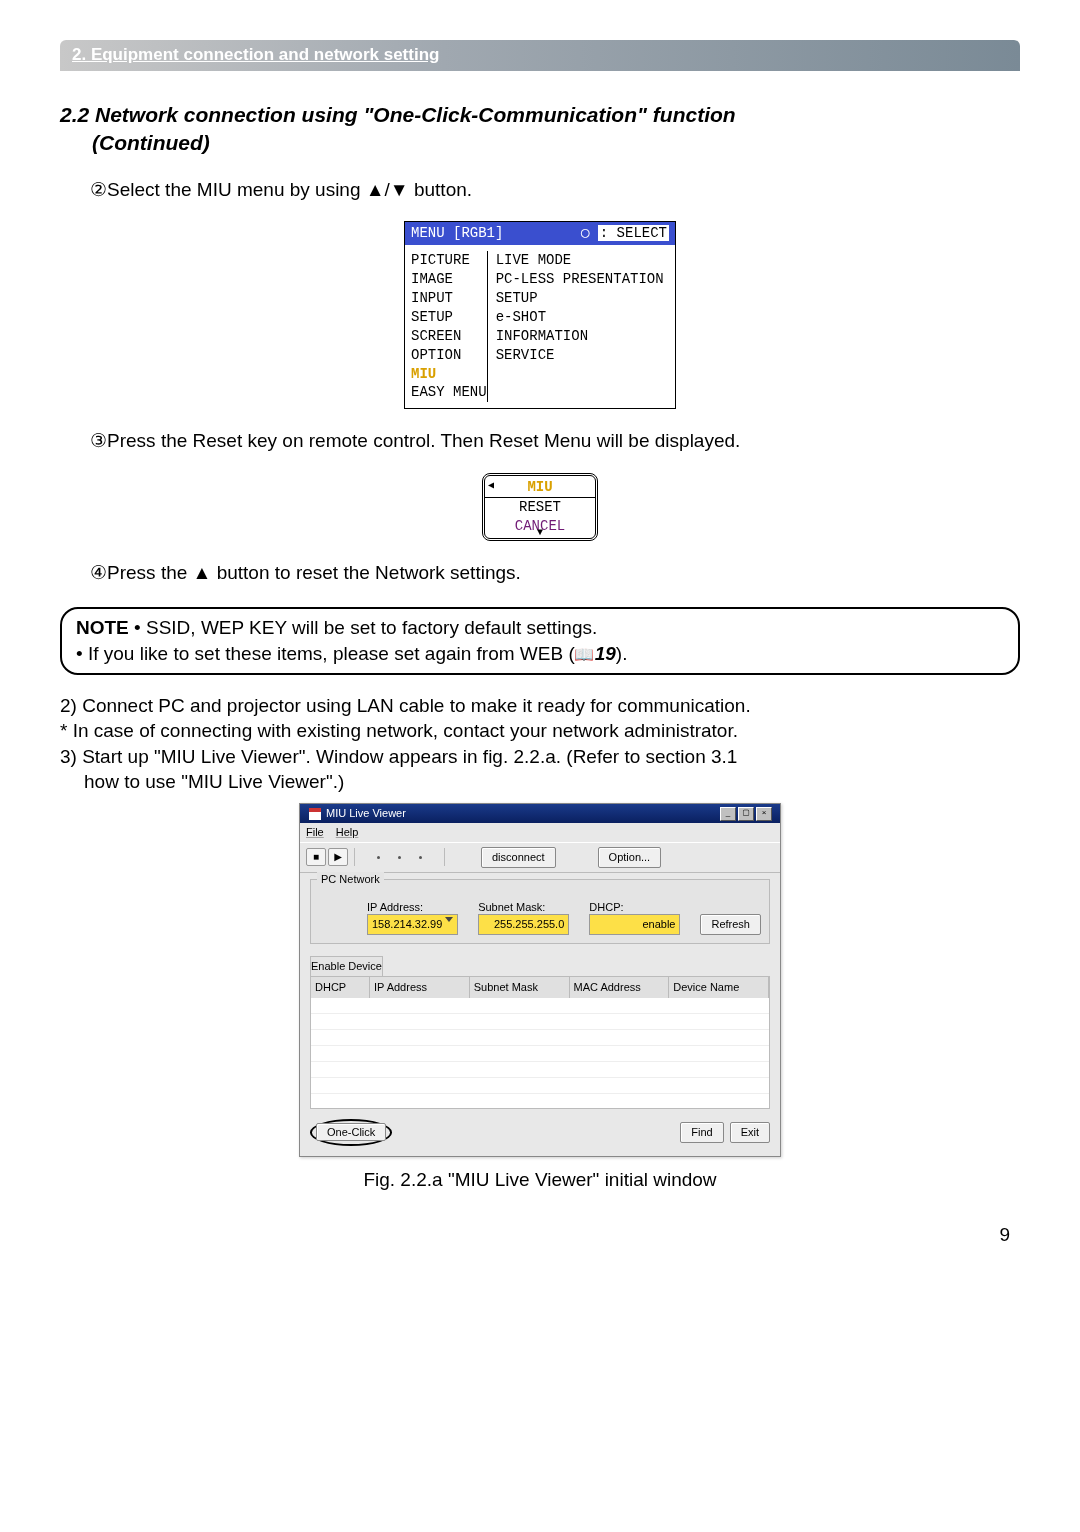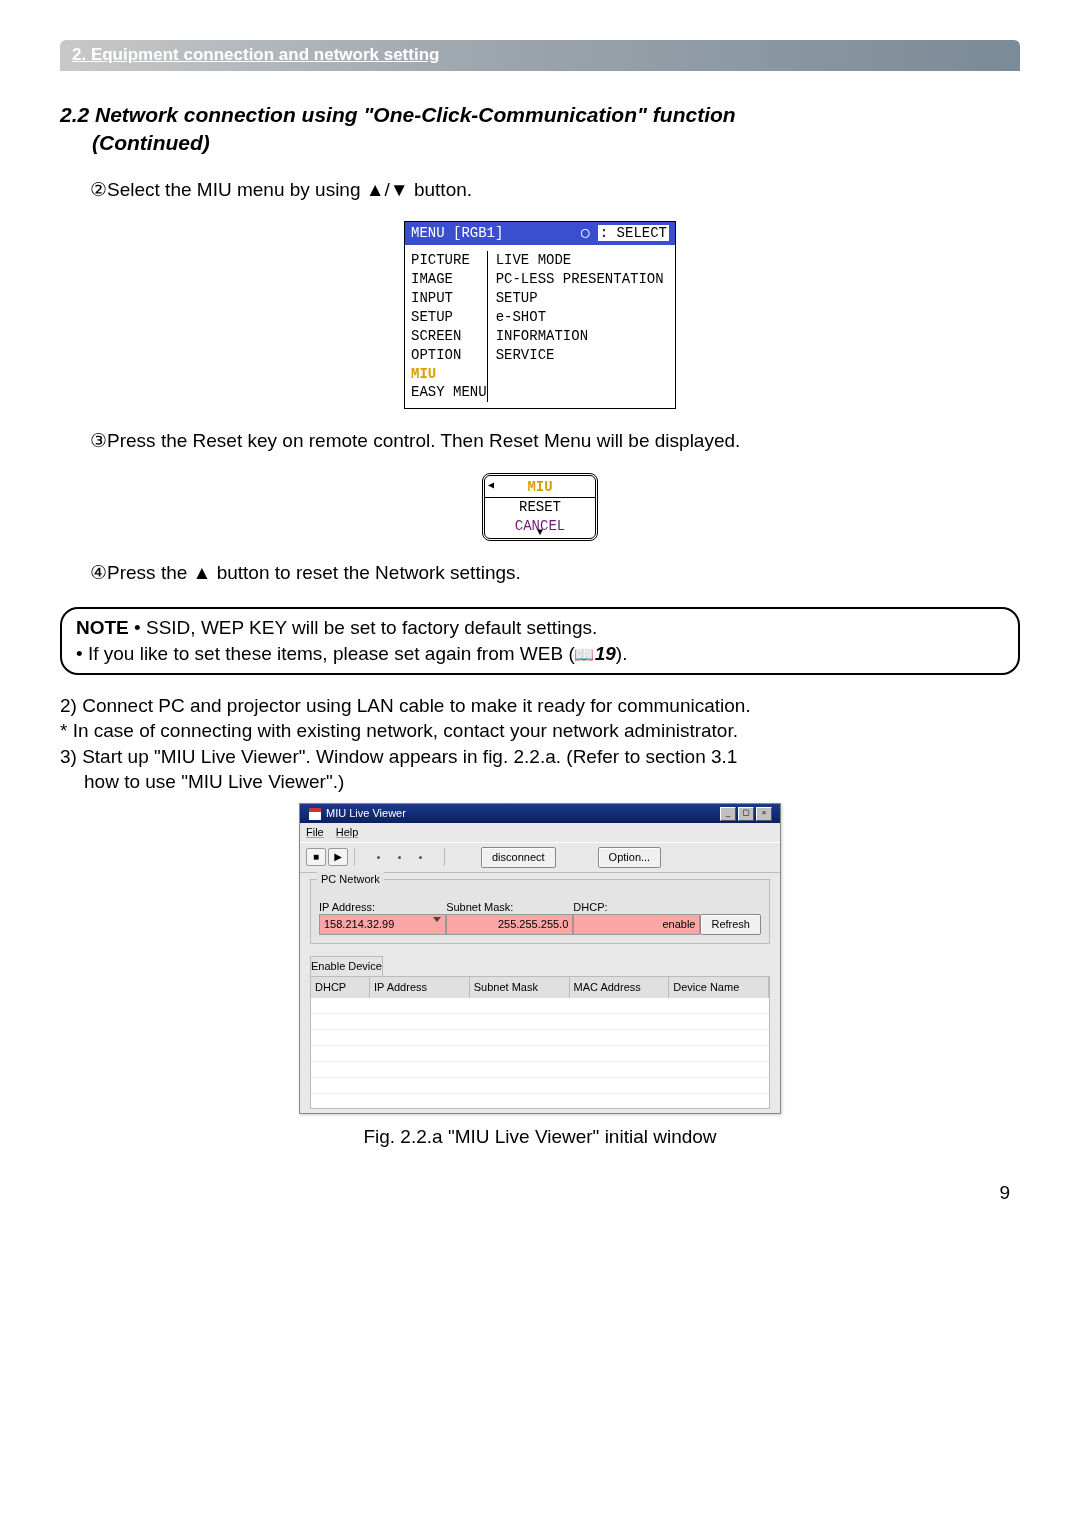--- a/index.html
+++ b/index.html
@@ -128,25 +128,25 @@
     box-shadow: inset 1px 1px 0 #fff;
   }
   .panel {
     margin:6px 10px; border:1px solid #bbb;
     position:relative; padding:20px 8px 8px 8px;
     background:#e4e4e4;
   }
   .panel-title {
     position:absolute; top:-8px; left:6px; background:#e4e4e4; padding:0 4px;
   }
-  .nwrow { display:flex; align-items:center; gap:0;}
+  .nwrow { display:flex; align-items:center; gap:20px;margin-left:48px;}
   .nwrow .col { flex:1;}
   .nwrow label{ display:block; font-size:11px;}
   .nwval {
-    border:1px solid #999; background:#fca5a5; padding:2px 4px;
+    border:1px solid #999; background:#fde047; padding:2px 4px;
     display:flex; justify-content:space-between; align-items:flex-start;
     white-space:nowrap;
   }
   .nwval .dd{ width:0;height:0;border-left:4px solid transparent;border-right:4px solid transparent;border-top:5px solid #444;}
   .tab {
     display:inline-block; border:1px solid #bbb; border-bottom:none;
     padding:2px 0; background:#e4e4e4; font-size:11px;
     margin:6px 10px 0 10px;
   }
   .grid {
@@ -304,17 +304,25 @@
     <div class="grid-header">
       <div style="flex:0 0 50px">DHCP</div>
       <div>IP Address</div>
       <div>Subnet Mask</div>
       <div>MAC Address</div>
       <div>Device Name</div>
     </div>
     <div class="grid-body"></div>
   </div>
 
+  <div class="bottombar">
+    <span class="oneclick-circle">
+      <span class="btn">One-Click</span>
+    </span>
+    <span style="margin-left:auto"></span>
+    <span class="btn" style="margin-right:6px">Find</span>
+    <span class="btn">Exit</span>
+  </div>
 </div>
 
 <div class="figcap">Fig. 2.2.a "MIU Live Viewer" initial window</div>
 
 <div class="pgnum">9</div>
 
 </body></html>

